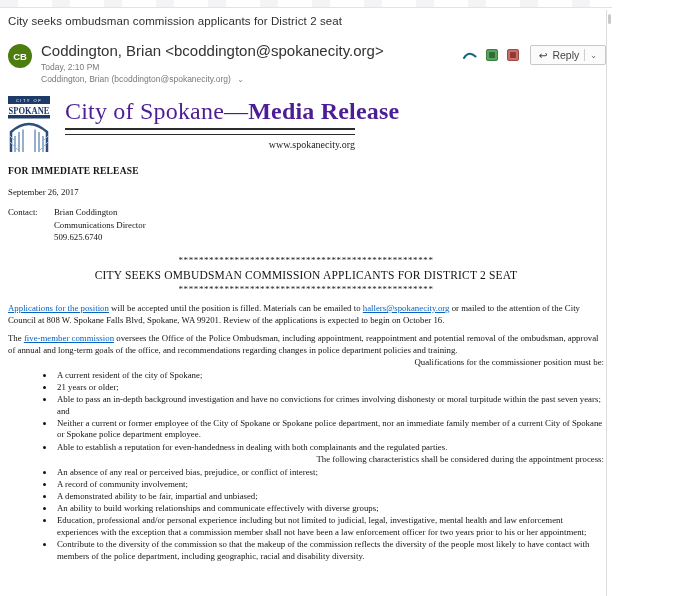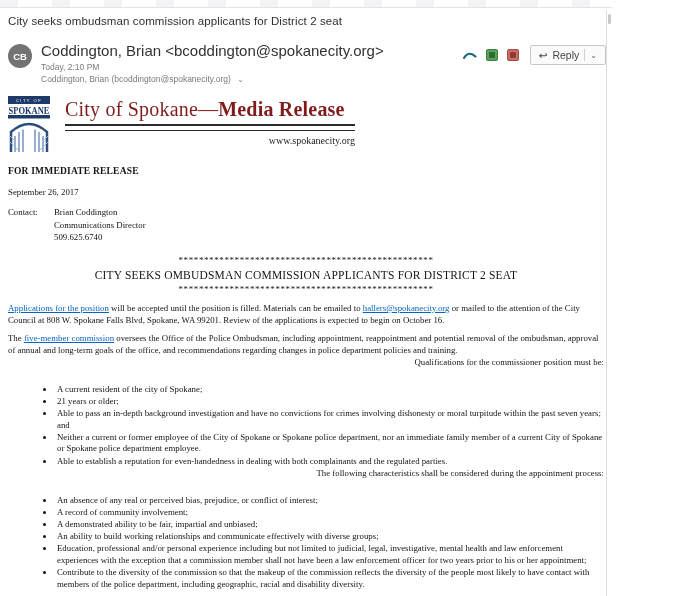--- a/index.html
+++ b/index.html
@@ -11,21 +11,21 @@
   
   .top-strip{
     height:7px;border-bottom:1px solid #e3e3e6;
     background:repeating-linear-gradient(90deg,#f4f4f6 0 18px,#ffffff 18px 52px);
   }
   .subject{
     margin:7px 10px 0 8px;font-size:11.5px;color:#2f2f33;letter-spacing:.1px;
   }
   .header{display:flex;margin:15px 6px 0 8px;align-items:flex-start;}
   .avatar{
-    width:24px;height:24px;border-radius:50%;background:#737373;color:#fff;
+    width:24px;height:24px;border-radius:50%;background:#4d7c0f;color:#fff;
     font-size:9.5px;font-weight:bold;display:flex;align-items:center;justify-content:center;
     flex:0 0 auto;margin-top:2px;cursor:default;
   }
   .sender-block{margin-left:9px;flex:1 1 auto;min-width:0;}
   .sender-name{font-size:15px;color:#333;}
   .meta{font-size:8.5px;color:#7a7a7a;margin-top:2.5px;}
   .recipient-row .expand{margin-left:4px;color:#8a8a8a;font-size:8px;}
   .actions{display:flex;align-items:center;gap:9px;margin-top:3px;flex:0 0 auto;}
   .swoosh svg{display:block;}
   .sq{width:10px;height:10px;border-radius:2px;display:inline-block;position:relative;}
@@ -39,40 +39,40 @@
     color:#444;font-size:10.5px;padding:3px 8px;border-radius:2px;cursor:pointer;margin-left:2px;
   }
   .reply-btn .sep{width:1px;height:12px;background:#cfcfcf;display:inline-block;}
   .reply-btn .chev{font-size:8px;color:#666;}
 
   
   .release{margin:12px 8px 0 8px;font-family:"Liberation Serif",serif;color:#141414;}
   .masthead{display:flex;align-items:flex-start;}
   .logo{width:42px;height:56px;flex:0 0 auto;margin-right:15px;}
   .mast-right{padding-top:2px;}
-  .mast-title{font-size:20px;color:#7f1d1d;letter-spacing:.2px;white-space:nowrap;}
+  .mast-title{font-size:24px;color:#4c1d95;letter-spacing:.2px;white-space:nowrap;text-align:right;}
   .mast-title b{font-weight:bold;}
   .double-line{width:290px;height:4px;border-top:2px solid #2b2b2b;border-bottom:1px solid #2b2b2b;margin-top:3px;}
   .website{width:290px;text-align:right;font-size:10px;margin-top:4px;color:#222;}
 
   .body-txt{font-size:8.8px;line-height:1.33;}
   .immediate{font-weight:bold;font-size:9.5px;margin-top:13px;letter-spacing:.2px;}
   .date-line{margin-top:9px;}
   .contact{display:flex;margin-top:9px;}
   .contact-label{width:46px;flex:0 0 auto;}
   .contact-lines div{margin-bottom:.5px;}
 
   .headline-block{text-align:center;margin-top:11px;}
   .stars{font-size:9px;letter-spacing:.6px;white-space:nowrap;}
   .headline{font-size:11.5px;margin:1px 0;letter-spacing:.2px;}
 
   .para{margin-top:7px;}
   a.lnk{color:#0563c1;text-decoration:underline;cursor:pointer;}
   .intro{margin-top:0;text-align:right;}
-  ul.blist{margin:15px 0 0 0;padding-left:47px;}
+  ul.blist{margin:1px 0 0 0;padding-left:47px;}
   ul.blist li{margin:0 0 .5px 0;padding-left:2px;}
 
   
   .right-rail{position:absolute;top:10px;bottom:0;right:5px;width:1px;background:#dcdcdf;}
   .scroll-nub{position:absolute;top:14px;right:1px;width:3px;height:10px;background:#c9c9cd;border-radius:2px;}
 </style>
 </head>
 <body>
 
 <div class="page">

